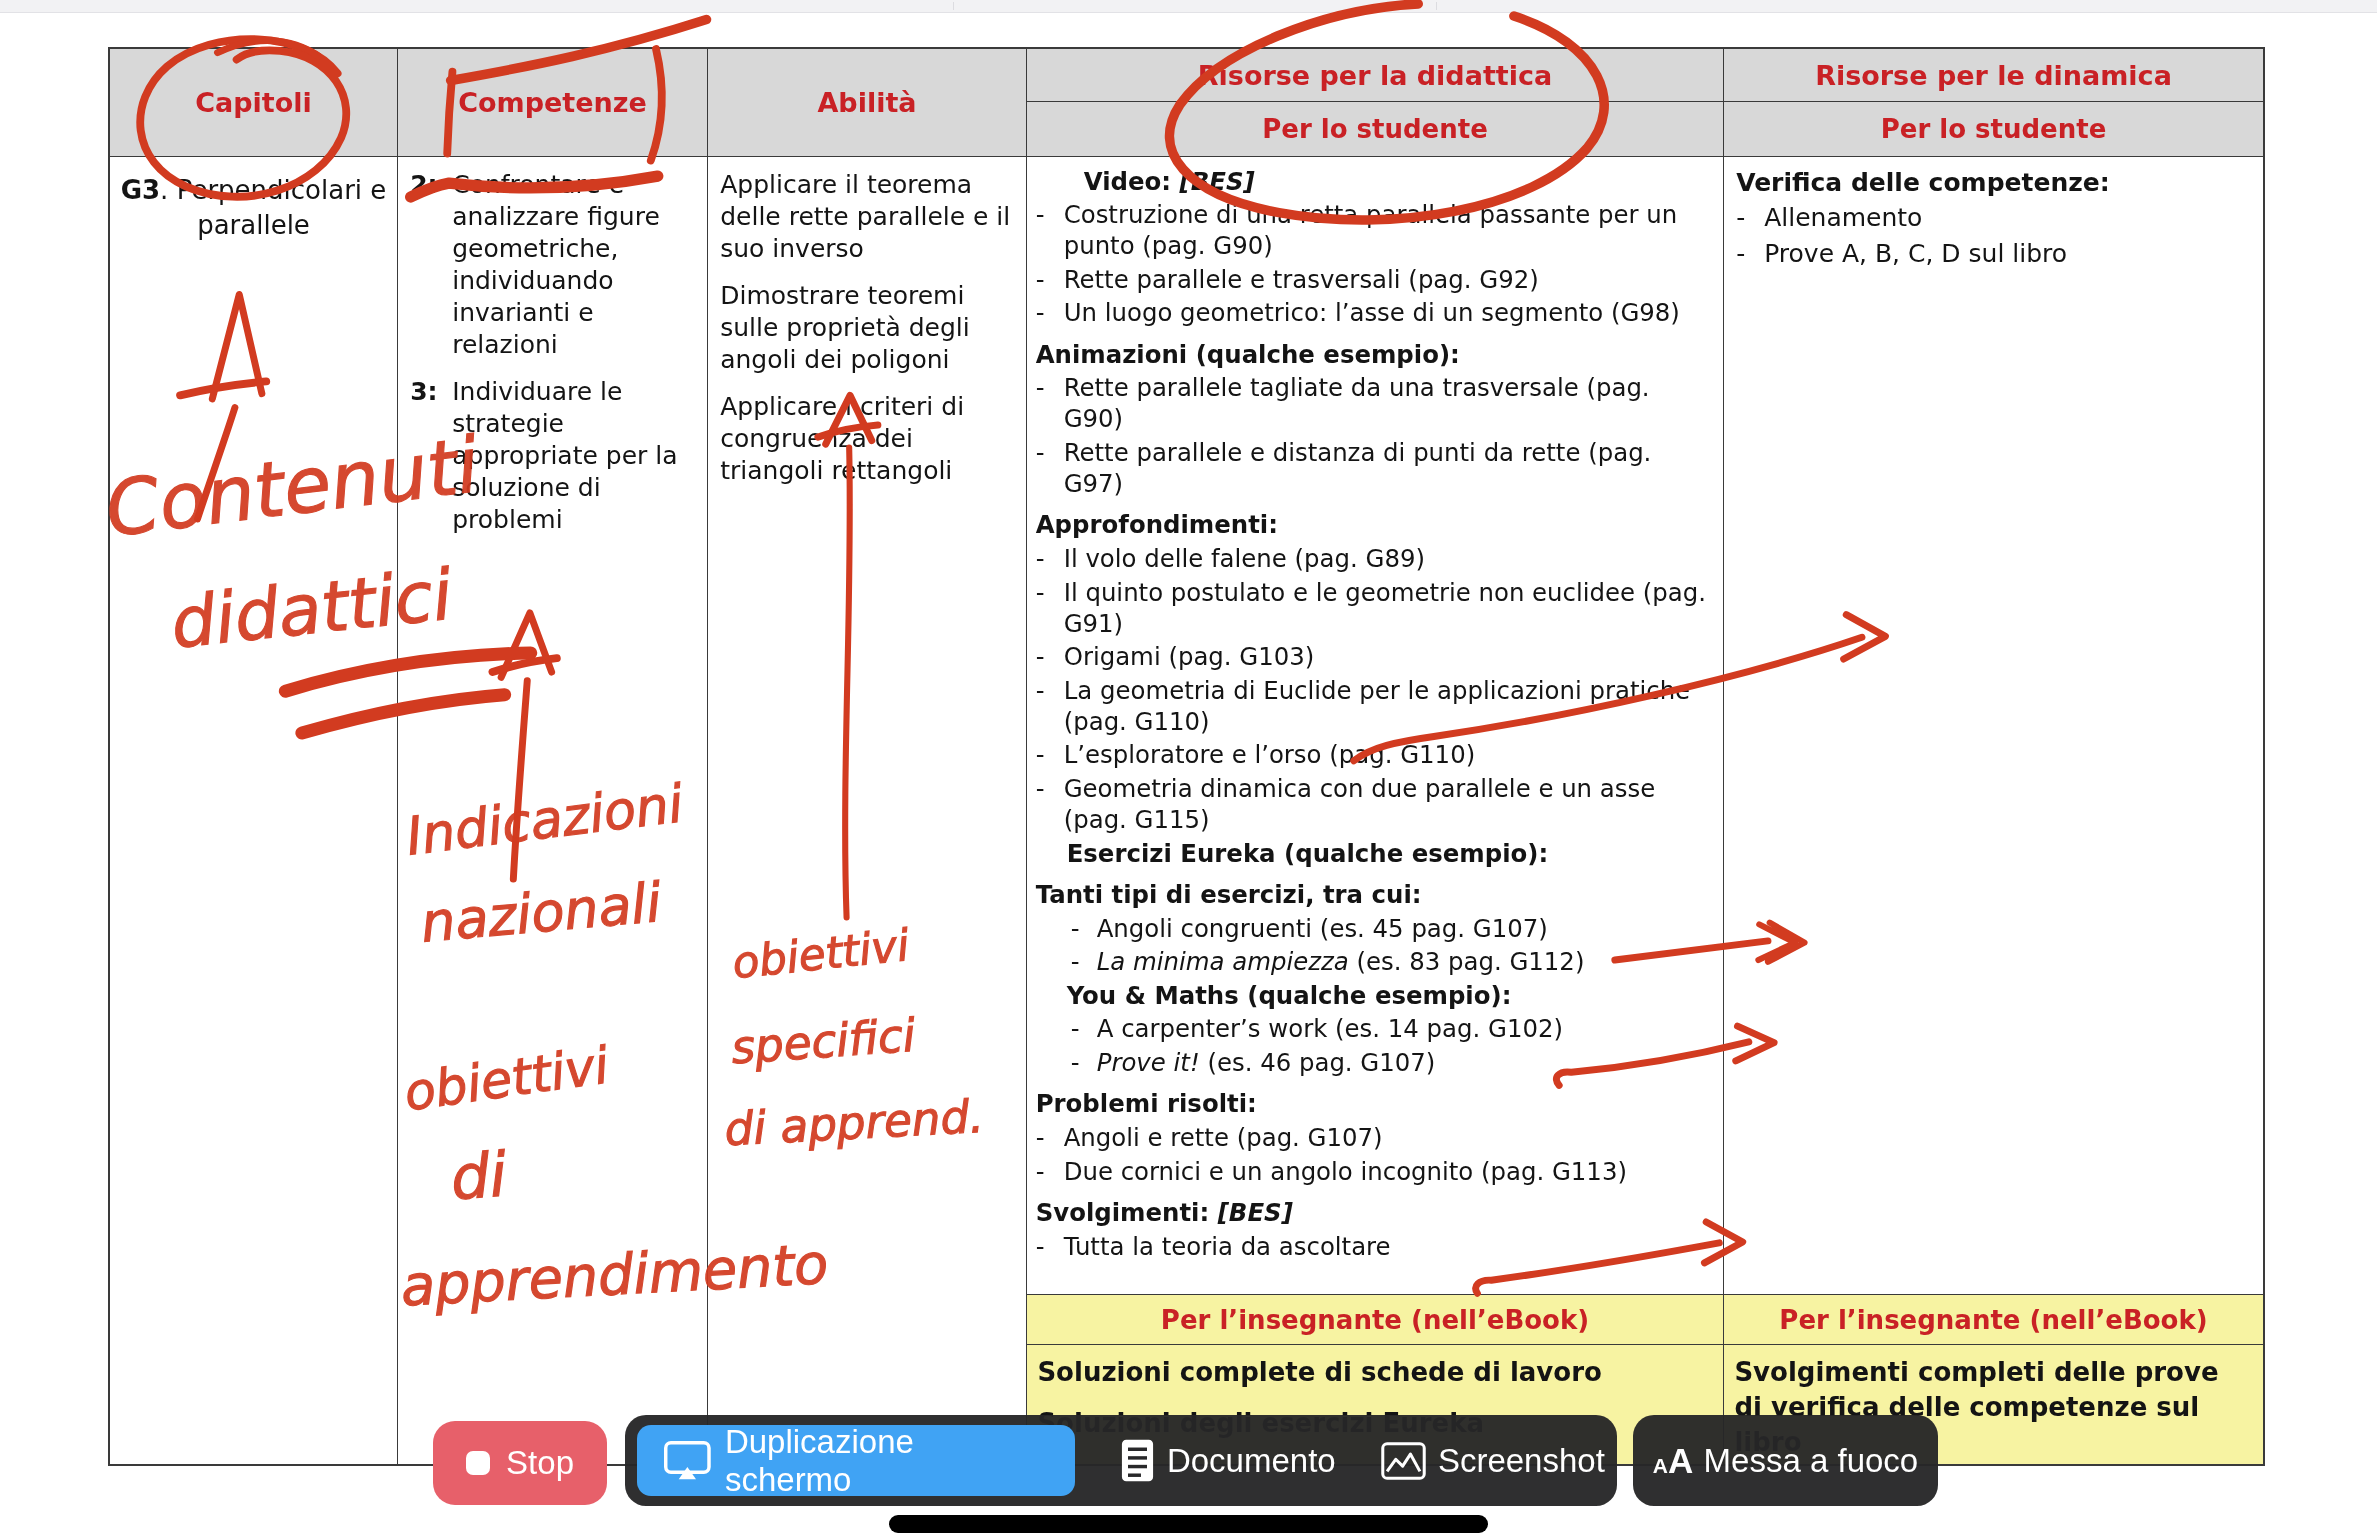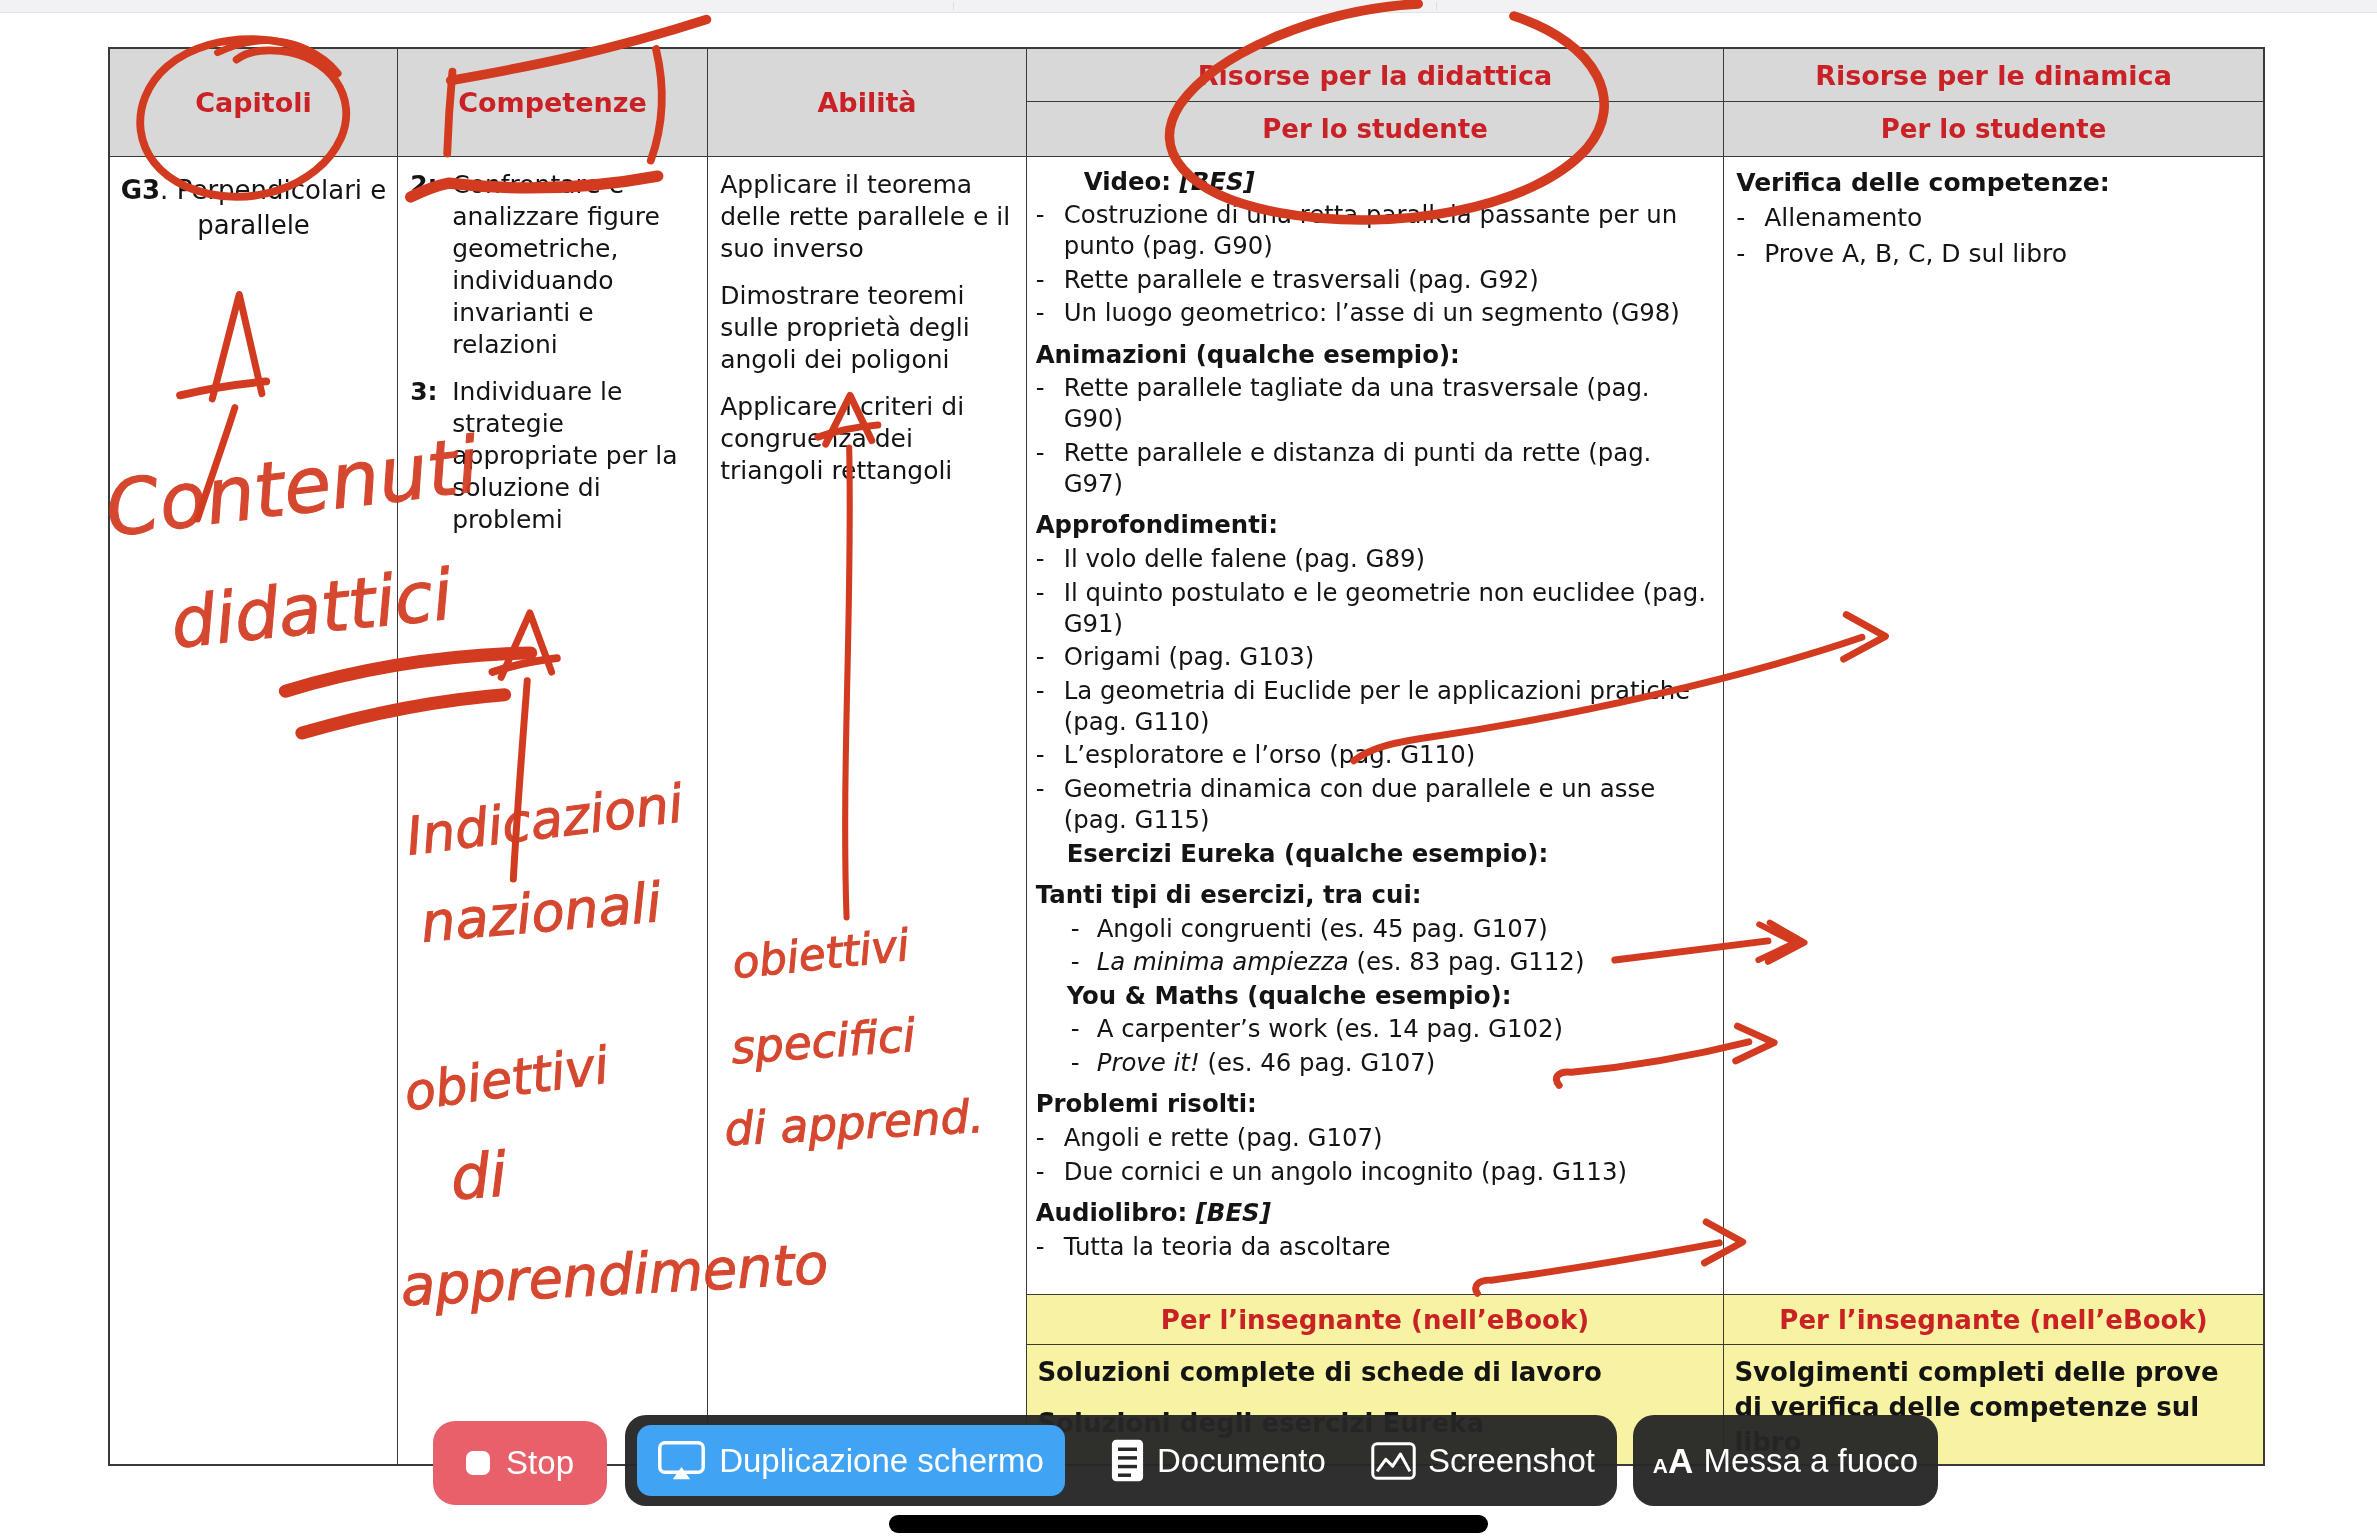--- a/index.html
+++ b/index.html
@@ -58,21 +58,21 @@
 
   
   .tb{position:absolute;z-index:10;font-family:"Liberation Sans",sans-serif;color:#fff;font-size:33px}
   .stop-btn{left:433px;top:1421px;width:174px;height:84px;background:var(--stop);border-radius:22px;
             display:flex;align-items:center;justify-content:center;gap:15.7px;cursor:pointer}
   .stop-icon{width:24.4px;height:24.4px;background:#fff;border-radius:7px}
   .pill{background:var(--dark);border-radius:21px;display:flex;align-items:center}
   .pill1{left:625px;top:1415px;width:992px;height:91px;padding:0 12.2px;box-sizing:border-box}
   .pill2{left:1633px;top:1415px;width:305px;height:91px;justify-content:center;gap:10.4px;cursor:pointer}
   .mirror-btn{background:var(--blue);border-radius:14px;height:71px;display:flex;align-items:center;gap:14px;
-              padding:0 21px;cursor:pointer}
+              padding:0 27px;cursor:pointer}
   .tool-item{display:flex;align-items:center;gap:12.2px;margin-left:45px;cursor:pointer}
   .aa{display:flex;align-items:baseline}
   .a-small{font-size:21px;font-weight:bold}
   .a-big{font-size:35px;font-weight:bold}
   .homebar{position:absolute;left:889px;top:1515px;width:599px;height:18.3px;border-radius:9.6px;background:#000;z-index:11;cursor:grab}
 </style>
 </head>
 <body>
 
 <div class="topstrip">
@@ -177,21 +177,21 @@
       </div>
       <div class="blk h"><span style="font-weight: bold;">Problemi risolti:</span></div>
       <div class="blk li">
         <span class="dash">-</span>
         <span class="btxt"><span>Angoli e rette (pag. G107)</span></span>
       </div>
       <div class="blk li">
         <span class="dash">-</span>
         <span class="btxt"><span>Due cornici e un angolo incognito (pag. G113)</span></span>
       </div>
-      <div class="blk h"><span style="font-weight: bold;">Audiolibro: </span><span style="font-weight: bold; font-style: italic;">[BES]</span></div>
+      <div class="blk h"><span style="font-weight: bold;">Svolgimenti: </span><span style="font-weight: bold; font-style: italic;">[BES]</span></div>
       <div class="blk li">
         <span class="dash">-</span>
         <span class="btxt"><span>Tutta la teoria da ascoltare</span></span>
       </div>
     </div>
   <div class="cell c-ver no-br">
       <div class="blk h"><span style="font-weight: bold;">Verifica delle competenze:</span></div>
       <div class="blk li">
         <span class="dash">-</span>
         <span class="btxt"><span>Allenamento</span></span>

